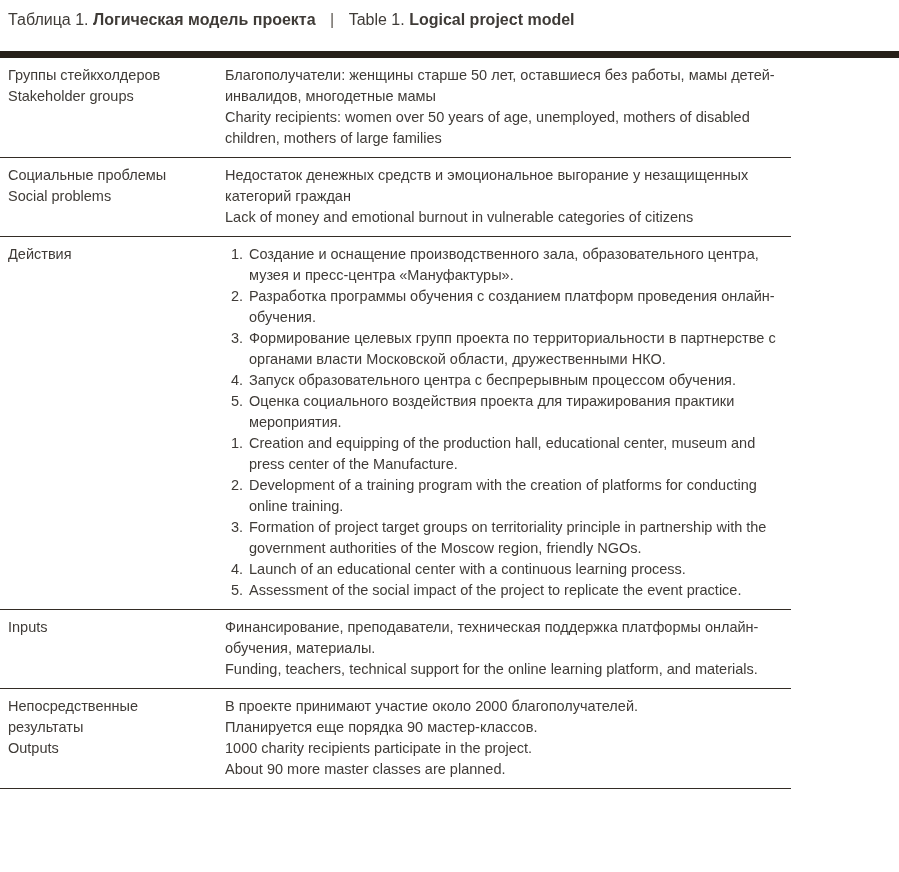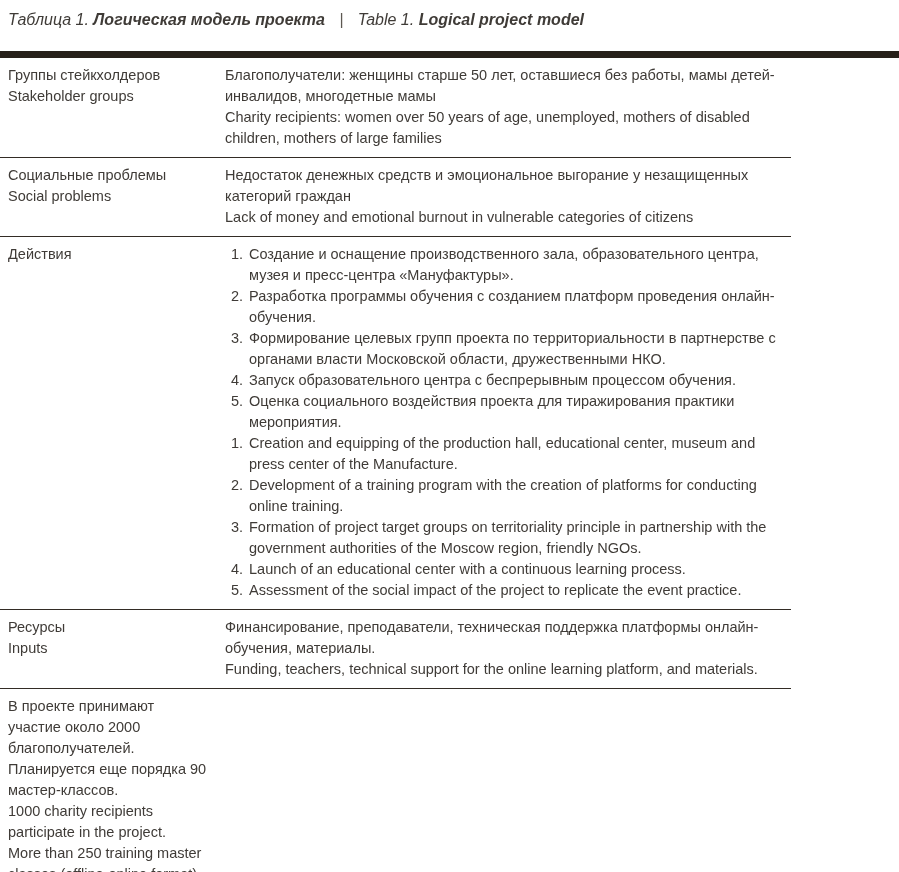--- a/index.html
+++ b/index.html
@@ -13,21 +13,20 @@
     font-family: "Liberation Sans", sans-serif;
     color: var(--text);
     -webkit-font-smoothing: antialiased;
   }
   .caption {
     padding: 9px 8px 0 8px;
     font-size: 16px;
     line-height: 22px;
     margin-bottom: 20px;
     white-space: nowrap;
-    font-style: italic;
   }
   .caption b { font-weight: 700; }
   .caption .sep { margin: 0 10px; font-weight: 400; color: #5d5852; }
   .topbar {
     height: 7px;
     background: var(--top-bar);
   }
   .lpm-table { width: 791px; }
   .row {
     display: grid;
@@ -102,32 +101,34 @@
         <li>Development of a training program with the creation of platforms for conducting online training.</li>
         <li>Formation of project target groups on territoriality principle in partnership with the government authorities of the Moscow region, friendly NGOs.</li>
         <li>Launch of an educational center with a continuous learning process.</li>
         <li>Assessment of the social impact of the project to replicate the event practice.</li>
       </ol>
     </div>
   </div>
 
   <div class="row">
     <div class="cell-label">
-      <div>Ресурсы</div>
       <div>Inputs</div>
     </div>
     <div class="cell-content">
       <p>Финансирование, преподаватели, техническая поддержка платформы онлайн-обучения, материалы.</p>
       <p>Funding, teachers, technical support for the online learning platform, and materials.</p>
     </div>
   </div>
 
   <div class="row">
+    <div class="cell-label">
+      <div>Непосредственные результаты</div>
+      <div>Outputs</div>
+    </div>
     <div class="cell-content">
       <p>В проекте принимают участие около 2000 благополучателей.</p>
       <p>Планируется еще порядка 90 мастер-классов.</p>
       <p>1000 charity recipients participate in the project.</p>
-      <p>More than 250 training master classes (offline-online format) were held, and the first Quilted Toy Museum in Russia was opened to promote this type of craft.</p>
       <p>About 90 more master classes are planned.</p>
     </div>
   </div>
 
 </div>
 
 </body></html>

